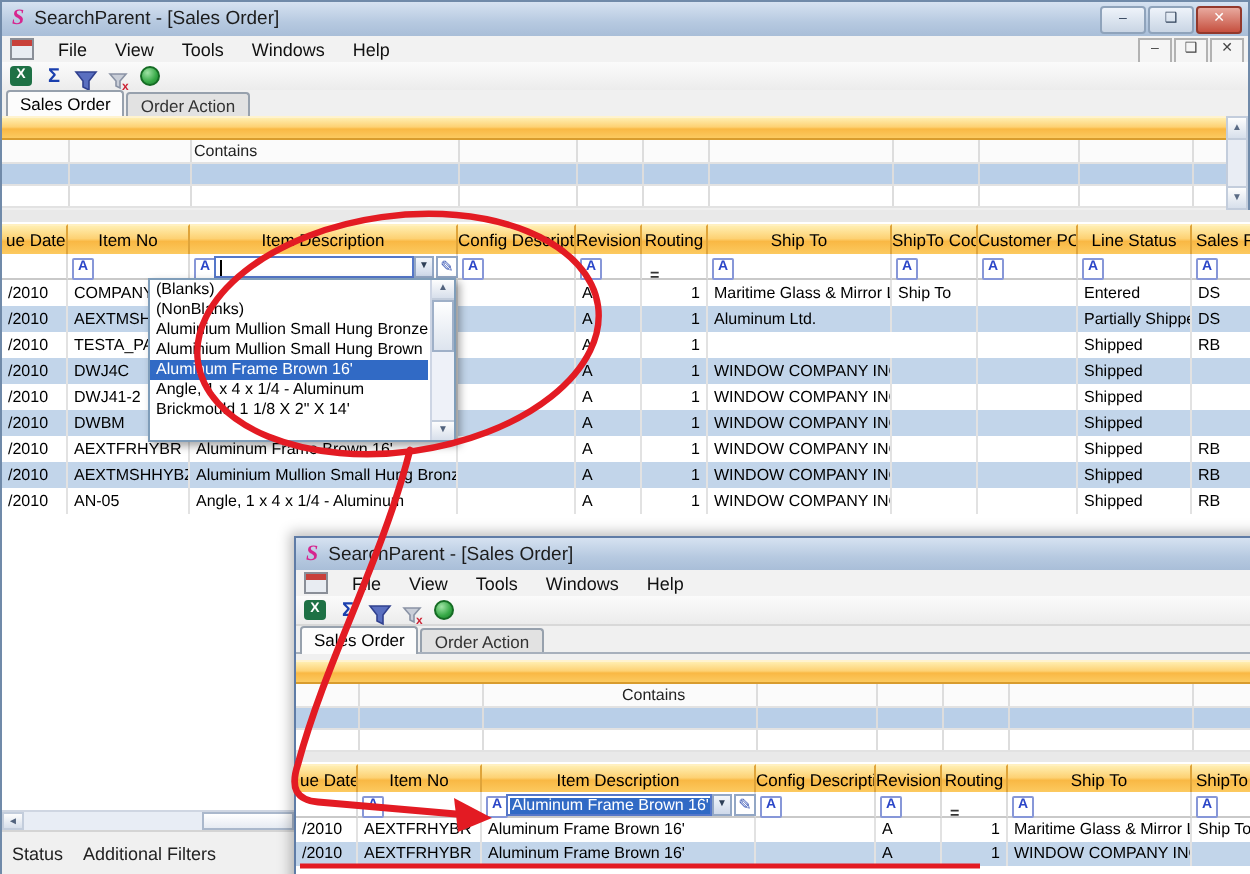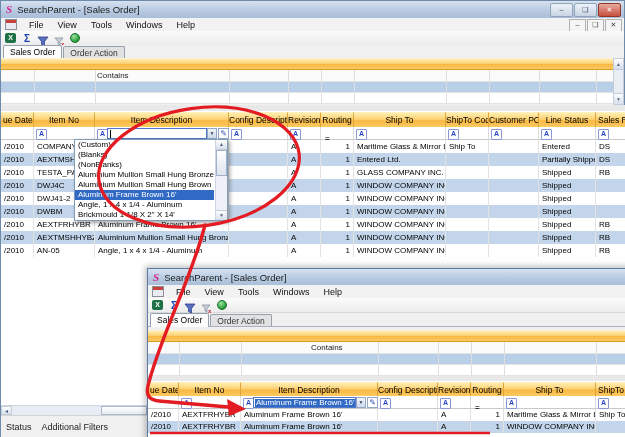--- a/index.html
+++ b/index.html
@@ -248,34 +248,33 @@
           <div class="d-cell" style="left: 538px; width: 57px; line-height: 13px;">Entered</div>
           <div class="d-cell" style="left: 595px; width: 32px; line-height: 13px;">DS</div>
         </div>
         <div class="grow row-blue" style="top: 42px; width: 627px; height: 13px;">
           <div class="d-cell" style="left: 0px; width: 33px; line-height: 13px;">/2010</div>
           <div class="d-cell" style="left: 33px; width: 61px; line-height: 13px;">AEXTMSHH</div>
           <div class="d-cell" style="left: 94px; width: 134px; line-height: 13px;"></div>
           <div class="d-cell" style="left: 228px; width: 59px; line-height: 13px;"></div>
           <div class="d-cell" style="left: 287px; width: 33px; line-height: 13px;">A</div>
           <div class="d-cell" style="left: 320px; width: 33px; line-height: 13px; text-align: right; padding-right: 3px; padding-left: 0px;">1</div>
-          <div class="d-cell" style="left: 353px; width: 92px; line-height: 13px;">Entered Ltd.</div>
+          <div class="d-cell" style="left: 353px; width: 92px; line-height: 13px;">Aluminum Ltd.</div>
           <div class="d-cell" style="left: 445px; width: 43px; line-height: 13px;"></div>
           <div class="d-cell" style="left: 488px; width: 50px; line-height: 13px;"></div>
           <div class="d-cell" style="left: 538px; width: 57px; line-height: 13px;">Partially Shipped</div>
           <div class="d-cell" style="left: 595px; width: 32px; line-height: 13px;">DS</div>
         </div>
         <div class="grow row-white" style="top: 55px; width: 627px; height: 13px;">
           <div class="d-cell" style="left: 0px; width: 33px; line-height: 13px;">/2010</div>
           <div class="d-cell" style="left: 33px; width: 61px; line-height: 13px;">TESTA_PAR</div>
           <div class="d-cell" style="left: 94px; width: 134px; line-height: 13px;"></div>
           <div class="d-cell" style="left: 228px; width: 59px; line-height: 13px;"></div>
           <div class="d-cell" style="left: 287px; width: 33px; line-height: 13px;">A</div>
           <div class="d-cell" style="left: 320px; width: 33px; line-height: 13px; text-align: right; padding-right: 3px; padding-left: 0px;">1</div>
-          <div class="d-cell" style="left: 353px; width: 92px; line-height: 13px;">GLASS COMPANY INC.</div>
           <div class="d-cell" style="left: 445px; width: 43px; line-height: 13px;"></div>
           <div class="d-cell" style="left: 488px; width: 50px; line-height: 13px;"></div>
           <div class="d-cell" style="left: 538px; width: 57px; line-height: 13px;">Shipped</div>
           <div class="d-cell" style="left: 595px; width: 32px; line-height: 13px;">RB</div>
         </div>
         <div class="grow row-blue" style="top: 68px; width: 627px; height: 13px;">
           <div class="d-cell" style="left: 0px; width: 33px; line-height: 13px;">/2010</div>
           <div class="d-cell" style="left: 33px; width: 61px; line-height: 13px;">DWJ4C</div>
           <div class="d-cell" style="left: 94px; width: 134px; line-height: 13px;"></div>
           <div class="d-cell" style="left: 228px; width: 59px; line-height: 13px;"></div>
@@ -359,21 +358,20 @@
       <span class="hs-thumb" style="left:100px;width:46px;"></span>
     </div>
     <div class="statusbar" style="left:0;top:414px;width:625px;height:22px;">
       <span class="status-label nosel">Status</span>
       <span class="status-label nosel" style="padding-left:10px;">Additional Filters</span>
     </div>
   </div>
 
   <div id="dd-popup">
     <div id="dd-items">
-        <div class="dd-item">(Custom)</div>
         <div class="dd-item">(Blanks)</div>
         <div class="dd-item">(NonBlanks)</div>
         <div class="dd-item">Aluminium Mullion Small Hung Bronze 16'</div>
         <div class="dd-item">Aluminium Mullion Small Hung Brown 16'</div>
         <div class="dd-item selected">Aluminum Frame Brown 16'</div>
         <div class="dd-item">Angle, 1 x 4 x 1/4 - Aluminum</div>
         <div class="dd-item">Brickmould 1 1/8 X 2" X 14'</div>
       </div>
     <div class="dd-scroll">
       <div class="dd-arrow">▲</div>

